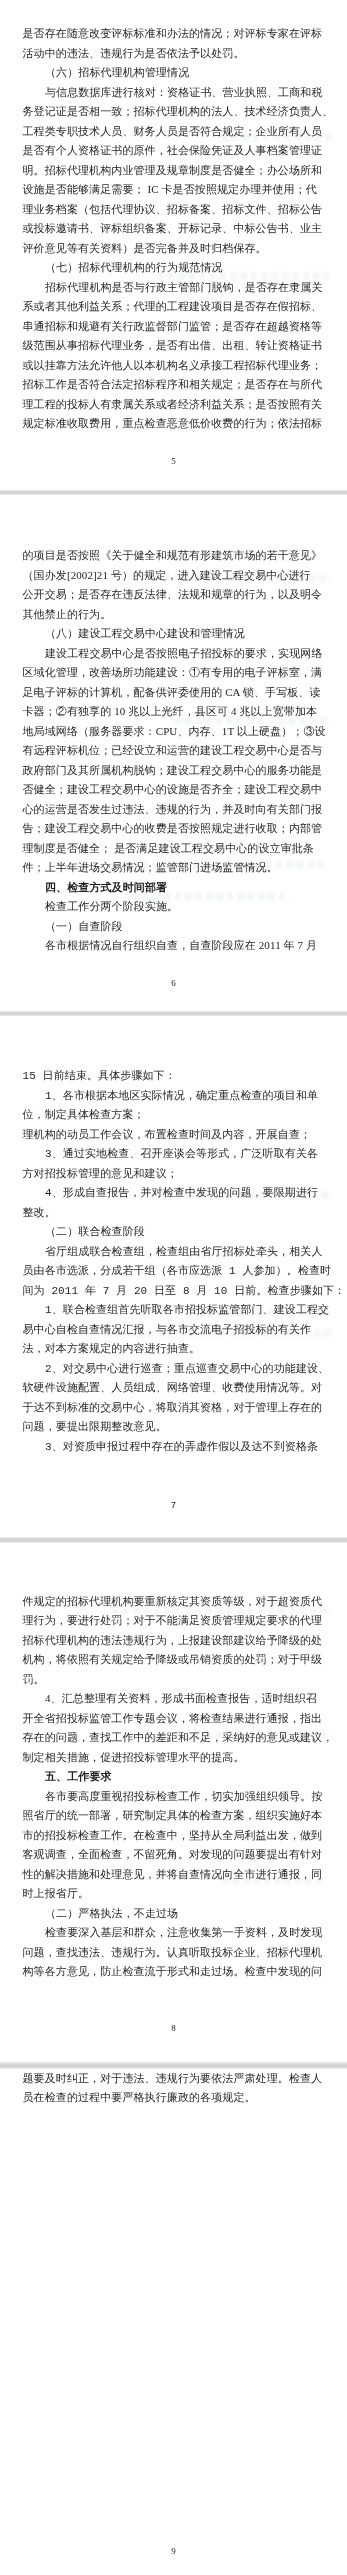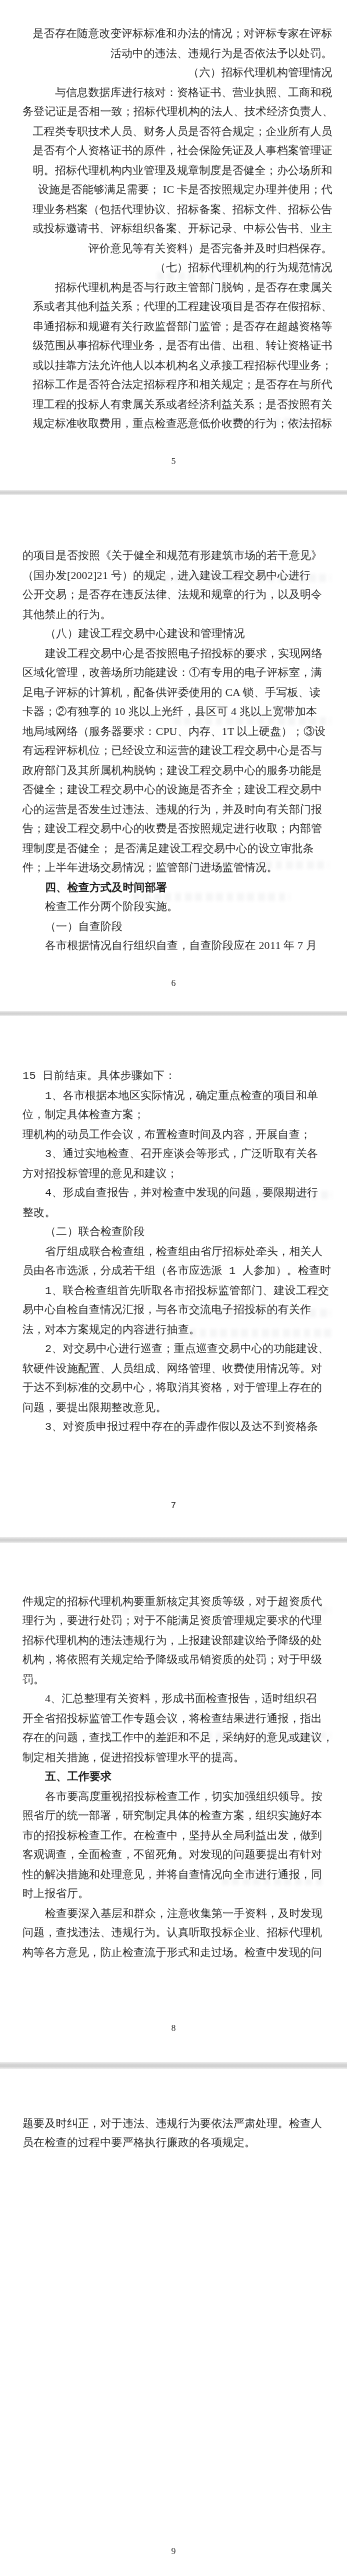--- a/index.html
+++ b/index.html
@@ -54,37 +54,37 @@
     background: repeating-linear-gradient(90deg,
       rgba(95, 100, 115, 0.55) 0 6.8px,
       rgba(95, 100, 115, 0) 6.8px 10.4px);
     filter: blur(1.4px);
     opacity: 0.11;
     pointer-events: none;
   }
 
   
   .page-1 { height: 490px; }
-  .page-1 .content { padding-top: 24px; text-align: right; }
+  .page-1 .content { padding-top: 24px; }
   .page-1 .pagenum { top: 456px; }
 
   .page-2 { height: 516px; }
   .page-2 .content { padding-top: 51px; }
   .page-2 .pagenum { top: 483px; }
 
   .page-3 { height: 521px; font-family: Liberation Mono, monospace; }
   .page-3 .content { padding-top: 51px; }
   .page-3 .pagenum { top: 485px; }
 
   .page-4 { height: 519px; }
   .page-4 .content { padding-top: 49px; }
   .page-4 .pagenum { top: 480px; }
 
   .page-5 { height: 506px; }
-  .page-5 .content { padding-top: 45px; }
+  .page-5 .content { }
   .page-5 .pagenum { top: 477px; }
 </style>
 </head>
 <body>
 
 <main class="doc">
     <section class="page page-1">
       <div class="content">
         <div class="line">是否存在随意改变评标标准和办法的情况；对评标专家在评标</div>
         <div class="line">活动中的违法、违规行为是否依法予以处罚。</div>
@@ -151,20 +151,21 @@
         <div class="line indent">1、各市根据本地区实际情况，确定重点检查的项目和单</div>
         <div class="line">位，制定具体检查方案；</div>
         <div class="line">理机构的动员工作会议，布置检查时间及内容，开展自查；</div>
         <div class="line indent">3、通过实地检查、召开座谈会等形式，广泛听取有关各</div>
         <div class="line">方对招投标管理的意见和建议；</div>
         <div class="line indent">4、形成自查报告，并对检查中发现的问题，要限期进行</div>
         <div class="line">整改。</div>
         <div class="line indent">（二）联合检查阶段</div>
         <div class="line indent">省厅组成联合检查组，检查组由省厅招标处牵头，相关人</div>
         <div class="line">员由各市选派，分成若干组（各市应选派 1 人参加）。检查时</div>
+        <div class="line">间为 2011 年 7 月 20 日至 8 月 10 日前。检查步骤如下：</div>
         <div class="line indent">1、联合检查组首先听取各市招投标监管部门、建设工程交</div>
         <div class="line">易中心自检自查情况汇报，与各市交流电子招投标的有关作</div>
         <div class="line">法，对本方案规定的内容进行抽查。</div>
         <div class="line indent">2、对交易中心进行巡查；重点巡查交易中心的功能建设、</div>
         <div class="line">软硬件设施配置、人员组成、网络管理、收费使用情况等。对</div>
         <div class="line">于达不到标准的交易中心，将取消其资格，对于管理上存在的</div>
         <div class="line">问题，要提出限期整改意见。</div>
         <div class="line indent">3、对资质申报过程中存在的弄虚作假以及达不到资格条</div>
       </div>
       <div class="pagenum">7</div>
@@ -184,20 +185,21 @@
         <div class="line">开全省招投标监管工作专题会议，将检查结果进行通报，指出</div>
         <div class="line">存在的问题，查找工作中的差距和不足，采纳好的意见或建议，</div>
         <div class="line">制定相关措施，促进招投标管理水平的提高。</div>
         <div class="line indent bold">五、工作要求</div>
         <div class="line indent">各市要高度重视招投标检查工作，切实加强组织领导。按</div>
         <div class="line">照省厅的统一部署，研究制定具体的检查方案，组织实施好本</div>
         <div class="line">市的招投标检查工作。在检查中，坚持从全局利益出发，做到</div>
         <div class="line">客观调查，全面检查，不留死角。对发现的问题要提出有针对</div>
         <div class="line">性的解决措施和处理意见，并将自查情况向全市进行通报，同</div>
         <div class="line">时上报省厅。</div>
+        <div class="line indent">（二）严格执法，不走过场</div>
         <div class="line indent">检查要深入基层和群众，注意收集第一手资料，及时发现</div>
         <div class="line">问题，查找违法、违规行为。认真听取投标企业、招标代理机</div>
         <div class="line">构等各方意见，防止检查流于形式和走过场。检查中发现的问</div>
       </div>
       <div class="pagenum">8</div>
       <div class="bleed" style="top: 64px; width: 219px; right: 15.7px;"></div>
       <div class="bleed" style="top: 189px; width: 157px; right: 15.7px;"></div>
       <div class="bleed" style="top: 335px; width: 104px; right: 21px;"></div>
     </section>
     <div class="sep thick"></div>

